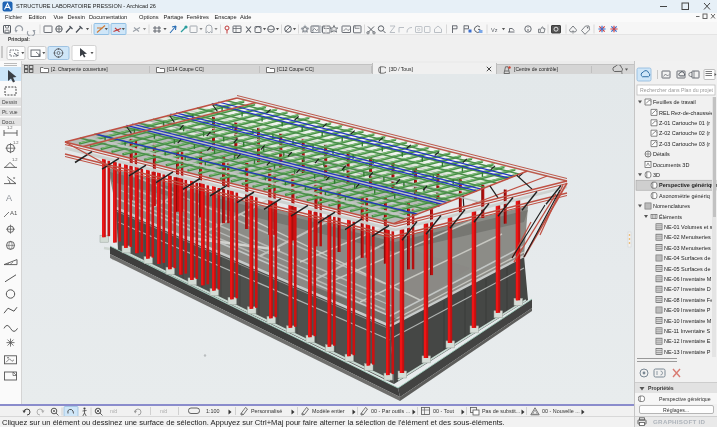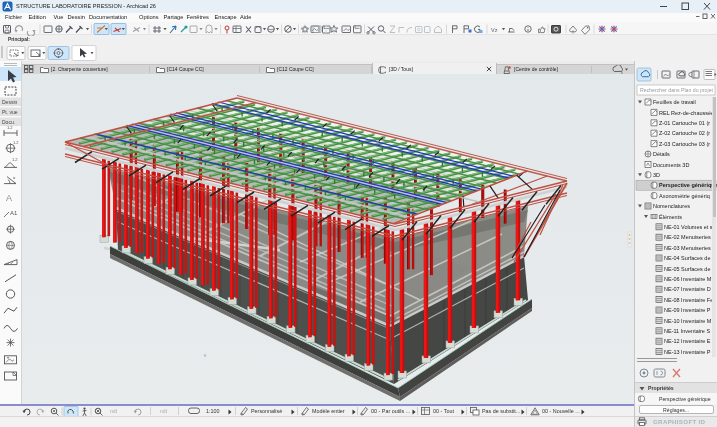--- a/index.html
+++ b/index.html
@@ -779,20 +779,21 @@
     <div style="position:absolute;left:526px;top:407px;width:1px;height:8px;background:#d0d0d0"></div>
     <svg width="10" height="9" viewBox="0 0 10 9" style="position:absolute;left:530px;top:406.5px">
       <path d="M5 0.8 L9.2 7.8 H0.8 Z" fill="none" stroke="#555" stroke-width="0.8"></path>
       <path d="M5 3 L7.5 7.2 H2.5 Z" fill="none" stroke="#555" stroke-width="0.5"></path>
     </svg>
     <div style="position:absolute;left:542px;top:408px;font-size:5.4px;color:#333;font-weight:normal;white-space:nowrap;">00 - Nouvelle ...</div>
     <svg width="4" height="6" viewBox="0 0 4 6" style="position:absolute;left:581px;top:408.5px">
       <polygon points="0.5,0.5 3.5,3 0.5,5.5" fill="#333"></polygon>
     </svg>
     <div style="position:absolute;left:0;top:416px;width:634px;height:11px;background:#f2f2f2;border-top:1px solid #d8d8d8"></div>
+    <div style="position:absolute;left:2px;top:417.8px;font-size:7.6px;color:#222;font-weight:normal;white-space:nowrap;">Cliquez sur un élément ou dessinez une surface de sélection. Appuyez sur Ctrl+Maj pour faire alterner la sélection de l'élément et des sous-éléments.</div>
     <div style="position:absolute;left:634px;top:61px;width:83px;height:366px;background:#f1f1f1;border-left:1px solid #c5c5c5"></div>
     <svg width="83" height="366" viewBox="0 0 83 366" style="position:absolute;left:634px;top:61px">
       <rect x="3.0" y="7.0" width="14" height="13" rx="1.5" fill="#cfe6f8" stroke="#8db8dd" stroke-width="0.8"></rect>
       <path d="M8.42 15.72 a2.4200000000000004 2.4200000000000004 0 0 1 0.77-4.51 a2.8600000000000003 2.8600000000000003 0 0 1 5.390000000000001 0.77 a2.09 2.09 0 0 1 0.0 3.74 Z" fill="none" stroke="#2e6da4" stroke-width="1"></path>
       <line x1="23.5" y1="9" x2="23.5" y2="18" stroke="#c8c8c8" stroke-width="1"></line>
       <rect x="28.0" y="10.0" width="8" height="7" rx="0.5" fill="none" stroke="#5a5f66" stroke-width="0.9"></rect>
       <path d="M29.5 15.5 L31.5 13 L33.5 15 L35 13.5" fill="none" stroke="#5a5f66" stroke-width="0.7"></path>
       <rect x="43.0" y="10.0" width="8" height="7" rx="0.5" fill="none" stroke="#5a5f66" stroke-width="0.9"></rect>
       <path d="M45.65 14.9 a1.6500000000000001 1.6500000000000001 0 0 1 0.5249999999999999-3.0749999999999997 a1.9500000000000002 1.9500000000000002 0 0 1 3.6750000000000003 0.5249999999999999 a1.4249999999999998 1.4249999999999998 0 0 1 0.0 2.55 Z" fill="none" stroke="#4a5058" stroke-width="1"></path>
       <rect x="58.0" y="10.0" width="7" height="7" rx="0.5" fill="none" stroke="#5a5f66" stroke-width="0.9"></rect>

